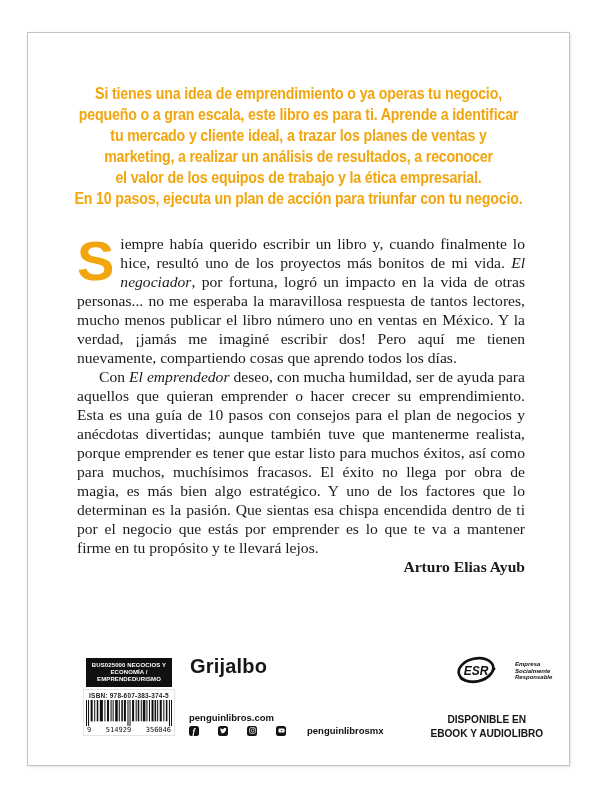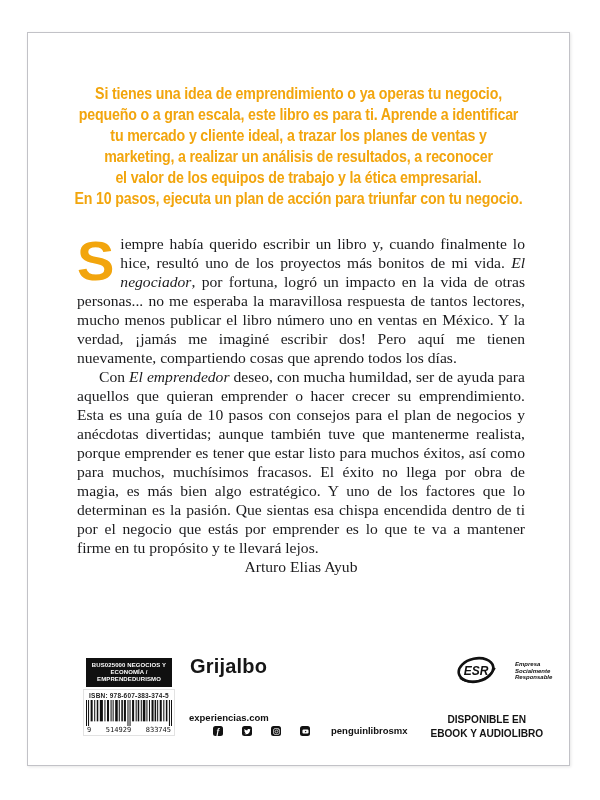--- a/index.html
+++ b/index.html
@@ -14,37 +14,37 @@
          font-weight:700;font-size:16.5px;line-height:21px;letter-spacing:-.2px;
          transform:scaleX(.86);transform-origin:50% 0;}
 
   
   .synopsis{position:absolute;left:49px;top:201px;width:448px;font-family:"Liberation Serif",serif;
             font-size:15.6px;line-height:19px;color:#1b1b1d;text-align:justify;}
   .synopsis p{margin:0;}
   .dropcap{float:left;color:var(--accent);font-family:"Liberation Sans",sans-serif;font-weight:700;
            font-size:56px;line-height:45px;margin:4px 8px 0 0;letter-spacing:-2px;}
   .ind{text-indent:22px;}
-  .author{text-align:center;font-weight:400;}
+  .author{text-align:right;font-weight:700;}
 
   
   .catbox{position:absolute;left:58px;top:625px;width:86px;height:29px;background:#101010;color:#fff;
           display:flex;flex-direction:column;justify-content:center;text-align:center;
           font-size:6px;font-weight:700;line-height:7px;letter-spacing:.1px;}
   .barcode{position:absolute;left:55px;top:656px;width:92px;background:#fff;border:1px solid #e2e2e2;
            padding:2px 2px 1px;box-sizing:border-box;text-align:center;}
   .isbn{font-size:6.5px;font-weight:700;letter-spacing:.2px;color:#222;margin-bottom:1px;white-space:nowrap;}
   .bars{display:block;width:86px;height:26px;margin:0 auto;}
   .digits{display:flex;justify-content:space-between;font-family:"DejaVu Sans Mono",monospace;
           font-size:7px;color:#111;line-height:8px;padding:0 1px;}
 
   .imprint{position:absolute;left:162px;top:622px;font-size:20px;font-weight:700;color:#161616;letter-spacing:.2px;}
   .penguin{position:absolute;left:161px;top:679px;}
   .url{font-size:9.5px;font-weight:700;color:#101010;}
-  .socials{display:flex;align-items:flex-end;gap:19px;margin-top:2px;margin-left:24px;}
+  .socials{display:flex;align-items:center;gap:19px;margin-top:2px;}
   .sicon{width:10px;height:10px;background:#121212;border-radius:2.5px;display:flex;
          align-items:center;justify-content:center;overflow:hidden;}
   .sicon.fb::before{content:"f";color:#fff;font:italic 700 8.5px "Liberation Serif",serif;}
   .handle{font-size:9.5px;font-weight:700;color:#101010;margin-left:2px;}
 
   .esr{position:absolute;left:429px;top:622px;display:flex;align-items:center;gap:18px;}
   .esr-caption{font-size:6px;font-weight:700;font-style:italic;line-height:6.5px;color:#111;}
 
   .avail{position:absolute;right:26px;top:680px;text-align:center;font-size:11.5px;font-weight:700;
          line-height:13.5px;color:#131313;transform:scaleX(.88);transform-origin:100% 0;}
@@ -107,28 +107,28 @@
         <rect x="72" y="0" width="2" height="23"></rect>
           <rect x="75.5" y="0" width="1" height="23"></rect>
         <rect x="78" y="0" width="1.5" height="23"></rect>
         <rect x="81" y="0" width="1" height="28"></rect>
           <rect x="83" y="0" width="1" height="28"></rect>
       </g>
     </svg>
     <div class="digits">
       <span>9</span>
       <span>514929</span>
-      <span>833745</span>
+      <span>356046</span>
     </div>
   </div>
 
   <div class="imprint">Grijalbo</div>
 
   <div class="penguin">
-    <div class="url">experiencias.com</div>
+    <div class="url">penguinlibros.com</div>
     <div class="socials">
       <span class="sicon fb"></span>
       <span class="sicon">
         <svg width="7" height="7" viewBox="0 0 24 24">
             <path fill="#fff" d="M23 5c-.8.4-1.7.6-2.6.8.9-.6 1.6-1.5 2-2.5-.9.5-1.9.9-2.9 1.1C18.6 3.5 17.4 3 16 3c-2.6 0-4.7 2.1-4.7 4.7 0 .4 0 .7.1 1.1-3.9-.2-7.4-2.1-9.7-5-.4.7-.6 1.5-.6 2.4 0 1.6.8 3.1 2.1 3.9-.8 0-1.5-.2-2.1-.6v.1c0 2.3 1.6 4.2 3.8 4.6-.4.1-.8.2-1.2.2-.3 0-.6 0-.9-.1.6 1.9 2.3 3.2 4.4 3.3-1.6 1.3-3.6 2-5.8 2-.4 0-.7 0-1.1-.1 2.1 1.3 4.5 2.1 7.1 2.1 8.5 0 13.2-7 13.2-13.2v-.6c.9-.7 1.7-1.5 2.3-2.4z"></path>
           </svg>
       </span>
       <span class="sicon">
         <svg width="7" height="7" viewBox="0 0 24 24">
             <rect x="2" y="2" width="20" height="20" rx="5" fill="none" stroke="#fff" stroke-width="2.4"></rect>

